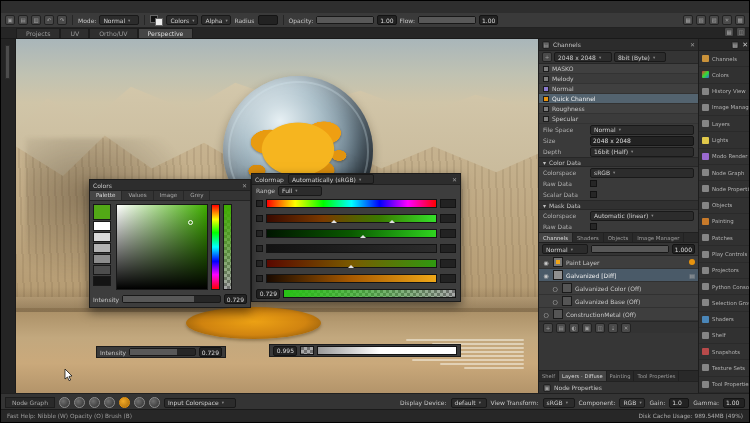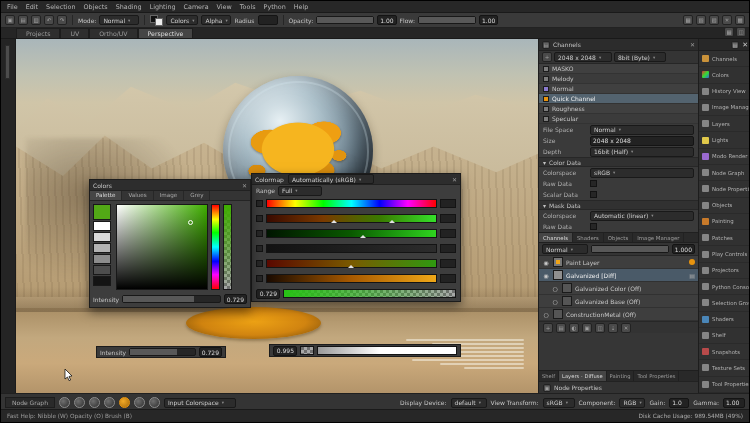--- a/index.html
+++ b/index.html
@@ -192,33 +192,20 @@
 
   .statusbar { position:absolute; left:0; right:0; bottom:0; height:13px; background:#272727;
                border-top:1px solid #1a1a1a; display:flex; align-items:center; padding:0 6px; font-size:5.8px; color:#9a9a9a; }
   .statusbar .right { margin-left:auto; color:#aaa; }
 </style>
 </head>
 <body>
 
 <div class="win">
 
-  <div class="menubar">
-    <span>File</span>
-    <span>Edit</span>
-    <span>Selection</span>
-    <span>Objects</span>
-    <span>Shading</span>
-    <span>Lighting</span>
-    <span>Camera</span>
-    <span>View</span>
-    <span>Tools</span>
-    <span>Python</span>
-    <span>Help</span>
-  </div>
 
   <div class="toolbar">
     <span class="icon-btn">▣</span>
     <span class="icon-btn">▤</span>
     <span class="icon-btn">▥</span>
     <span class="icon-btn">↶</span>
     <span class="icon-btn">↷</span>
     <span class="sep"></span>
     <span>Mode:</span>
     <span class="dd" style="width:40px">Normal</span>

